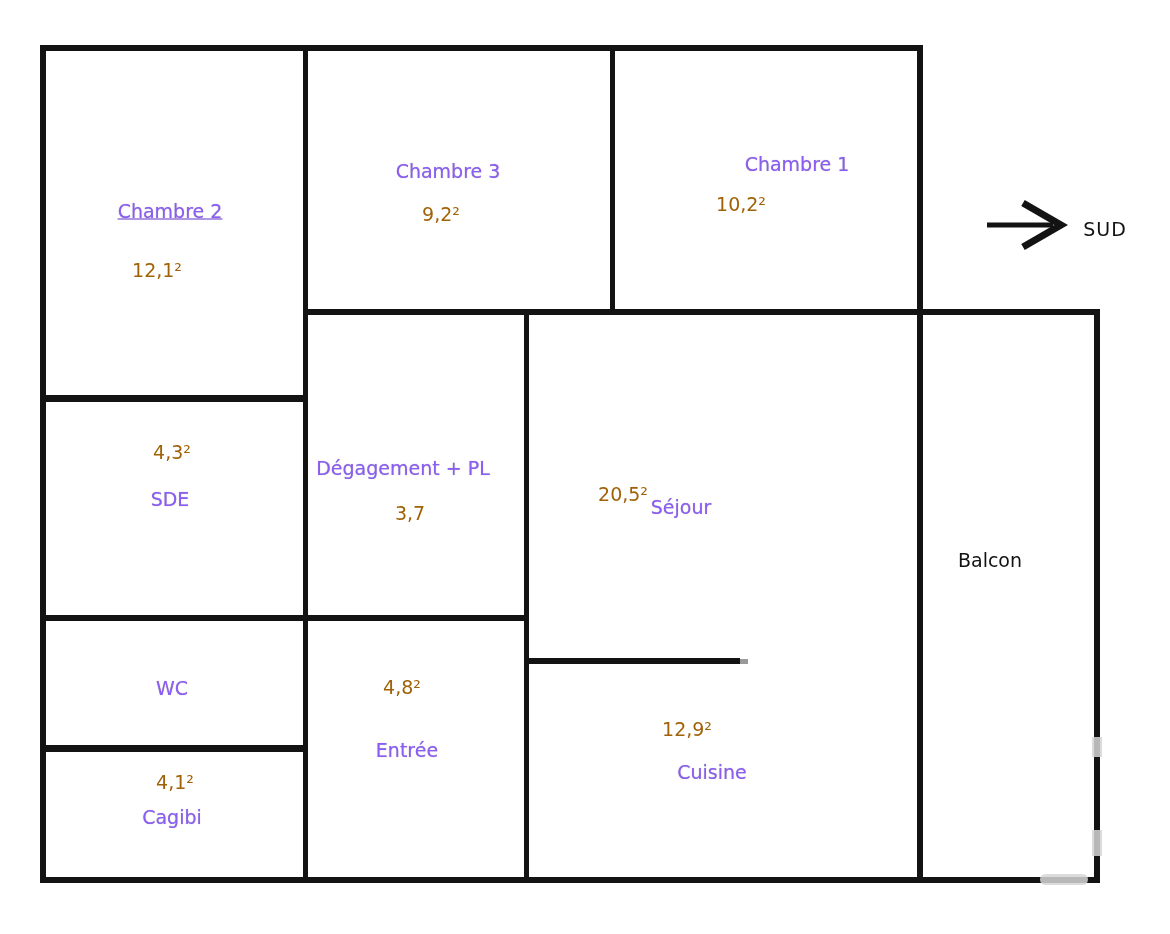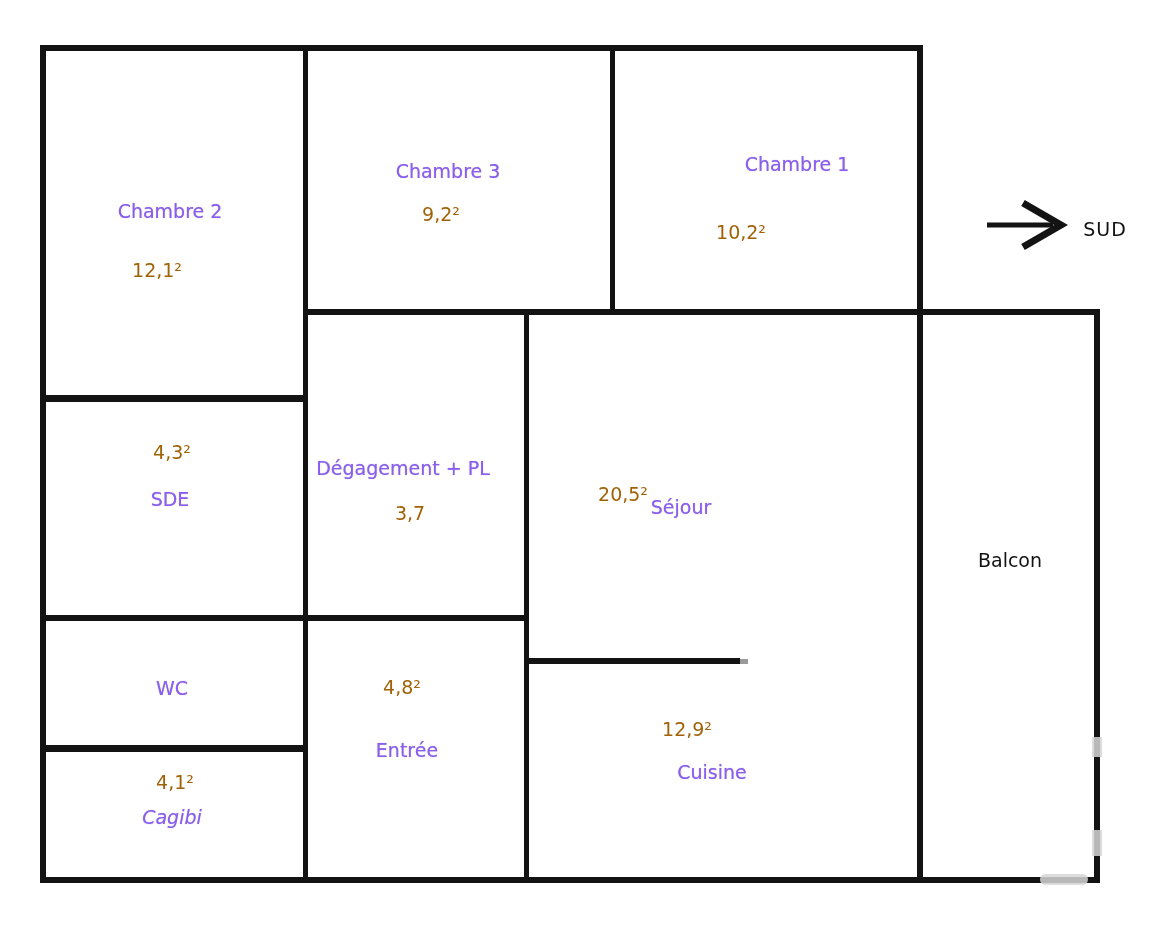--- a/index.html
+++ b/index.html
@@ -76,50 +76,50 @@
   <div class="wall" style="left:40px;  top:395px; width:268px; height:7px;"></div>
   <div class="wall" style="left:40px;  top:615px; width:489px; height:6px;"></div>
   <div class="wall" style="left:40px;  top:745px; width:268px; height:7px;"></div>
   <div class="wall" style="left:524px; top:658px; width:216px; height:6px;"></div>
   <div class="wall-tip" style="left:740px; top:659px; width:8px;   height:5px;"></div>
 
   <div class="watermark" style="left:1092px; top:737px; width:10px; height:20px;"></div>
   <div class="watermark" style="left:1092px; top:830px; width:10px; height:26px;"></div>
   <div class="watermark" style="left:1040px; top:874px; width:48px; height:11px; border-radius:6px;"></div>
 
-  <div class="label room-name" style="left:170px; top:211px;">Chambre 2</div>
+  <div class="label room-name" style="left:170px; top:211px;text-decoration:underline;">Chambre 2</div>
   <div class="label room-area" style="left:157px; top:270px;">12,1²</div>
 
   <div class="label room-name" style="left:448px; top:171px;">Chambre 3</div>
   <div class="label room-area" style="left:441px; top:214px;">9,2²</div>
 
   <div class="label room-name" style="left:797px; top:164px;">Chambre 1</div>
-  <div class="label room-area" style="left:741px; top:204px;margin-top:28px;">10,2²</div>
+  <div class="label room-area" style="left:741px; top:204px;">10,2²</div>
 
   <div class="label room-area" style="left:172px; top:452px;">4,3²</div>
   <div class="label room-name" style="left:170px; top:499px;">SDE</div>
 
   <div class="label room-name" style="left:403px; top:468px;">Dégagement + PL</div>
   <div class="label room-area" style="left:410px; top:513px;">3,7</div>
 
   <div class="label room-area" style="left:623px; top:494px;">20,5²</div>
   <div class="label room-name" style="left:681px; top:507px;">Séjour</div>
 
   <div class="label room-name" style="left:172px; top:688px;text-align:center;">WC</div>
 
   <div class="label room-area" style="left:175px; top:782px;">4,1²</div>
-  <div class="label room-name" style="left:172px; top:817px;font-style:italic;">Cagibi</div>
+  <div class="label room-name" style="left:172px; top:817px;">Cagibi</div>
 
   <div class="label room-area" style="left:402px; top:687px;">4,8²</div>
   <div class="label room-name" style="left:407px; top:750px;">Entrée</div>
 
   <div class="label room-area" style="left:687px; top:729px;">12,9²</div>
   <div class="label room-name" style="left:712px; top:772px;text-align:center;">Cuisine</div>
 
-  <div class="label plain-black" style="left:990px; top:560px;margin-left:20px;">Balcon</div>
+  <div class="label plain-black" style="left:990px; top:560px;">Balcon</div>
 
   <div class="compass">
     <svg width="100" height="60" viewBox="0 0 100 60" xmlns="http://www.w3.org/2000/svg">
       <line x1="12" y1="30" x2="78" y2="30" stroke="#131313" stroke-width="5"></line>
       <polyline points="48,8 86,30 48,52" fill="none" stroke="#131313" stroke-width="7"></polyline>
     </svg>
   </div>
   <div class="label plain-black" style="left:1105px; top:229px; letter-spacing:1px;">SUD</div>
 
 </div>

